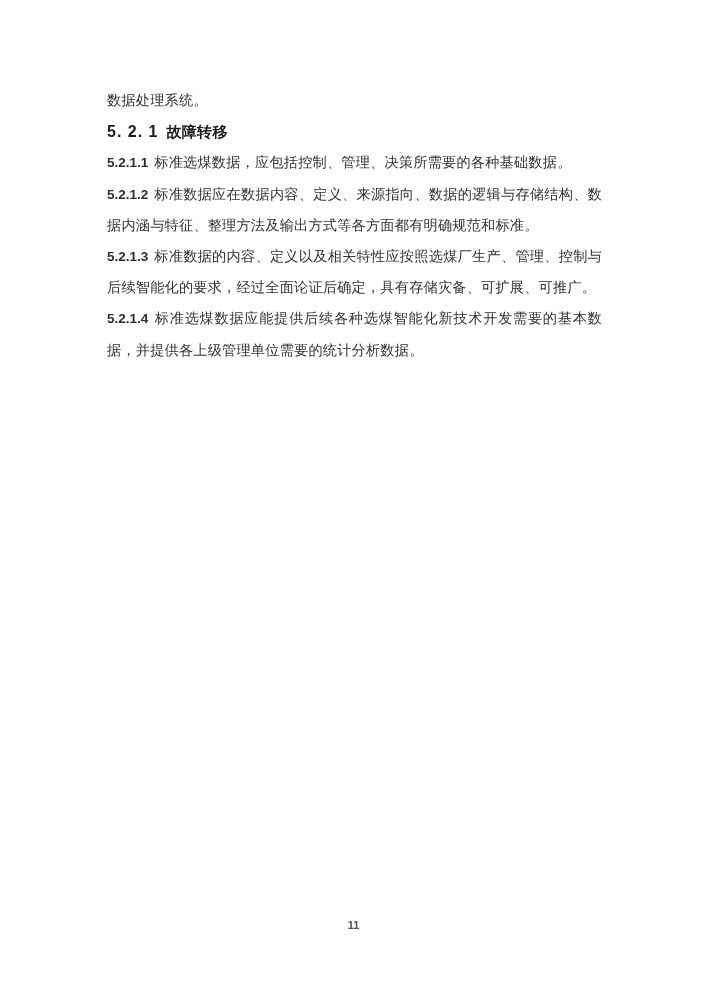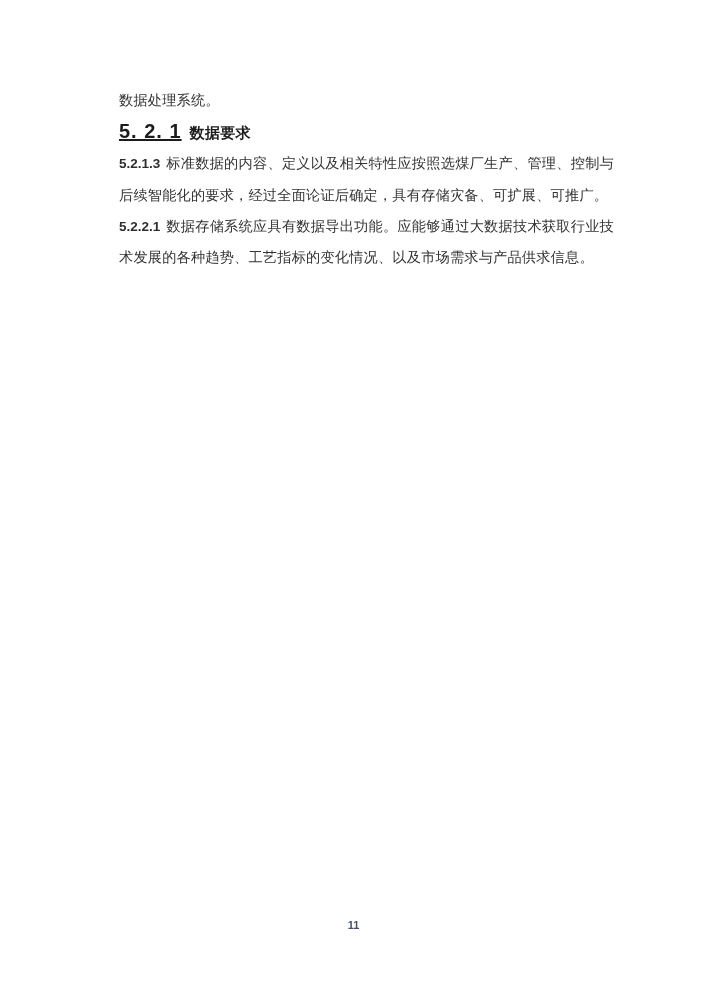--- a/index.html
+++ b/index.html
@@ -8,21 +8,21 @@
   .page {
     position: relative;
     width: 707px;
     height: 1000px;
     background: #ffffff;
     overflow: hidden;
   }
 
   .content {
     position: absolute;
-    left: 119px;
+    left: 107px;
     top: 85px;
     width: 495px;
   }
 
   .para {
     margin: 0;
     font-family: "Liberation Serif", "DejaVu Serif", serif;
     font-size: 14.2px;
     line-height: 31.2px;
     color: #333333;
@@ -45,24 +45,23 @@
     font-family: "Liberation Sans", "DejaVu Sans", sans-serif;
     font-size: 15px;
     font-weight: 700;
     line-height: 31.2px;
     color: #1c1c1c;
     text-align: left;
     letter-spacing: 0.3px;
   }
 
   .heading .num {
-    font-size: 20px;
+    font-size: 16px;
     margin-right: 8px;
     letter-spacing: 1px;
-    text-decoration: underline;
   }
 
   .page-number {
     position: absolute;
     left: 0;
     right: 0;
     top: 918px;
     text-align: center;
     font-family: "Liberation Sans", "DejaVu Sans", sans-serif;
     font-size: 11px;
@@ -70,18 +69,20 @@
     font-weight: 600;
     color: #46526b;
   }
 </style>
 </head>
 <body>
 
 <div class="page">
   <div class="content">
       <p class="para"><span>数据处理系统。</span></p>
-      <h3 class="heading"><span class="num">5. 2. 1</span><span>数据要求</span></h3>
+      <h3 class="heading"><span class="num">5. 2. 1</span><span>故障转移</span></h3>
+      <p class="para"><span class="num">5.2.1.1</span><span>标准选煤数据，应包括控制、管理、决策所需要的各种基础数据。</span></p>
+      <p class="para"><span class="num">5.2.1.2</span><span>标准数据应在数据内容、定义、来源指向、数据的逻辑与存储结构、数据内涵与特征、整理方法及输出方式等各方面都有明确规范和标准。</span></p>
       <p class="para"><span class="num">5.2.1.3</span><span>标准数据的内容、定义以及相关特性应按照选煤厂生产、管理、控制与后续智能化的要求，经过全面论证后确定，具有存储灾备、可扩展、可推广。</span></p>
-      <p class="para"><span class="num">5.2.2.1</span><span>数据存储系统应具有数据导出功能。应能够通过大数据技术获取行业技术发展的各种趋势、工艺指标的变化情况、以及市场需求与产品供求信息。</span></p>
+      <p class="para"><span class="num">5.2.1.4</span><span>标准选煤数据应能提供后续各种选煤智能化新技术开发需要的基本数据，并提供各上级管理单位需要的统计分析数据。</span></p>
     </div>
   <div class="page-number">11</div>
 </div>
 
 </body></html>

